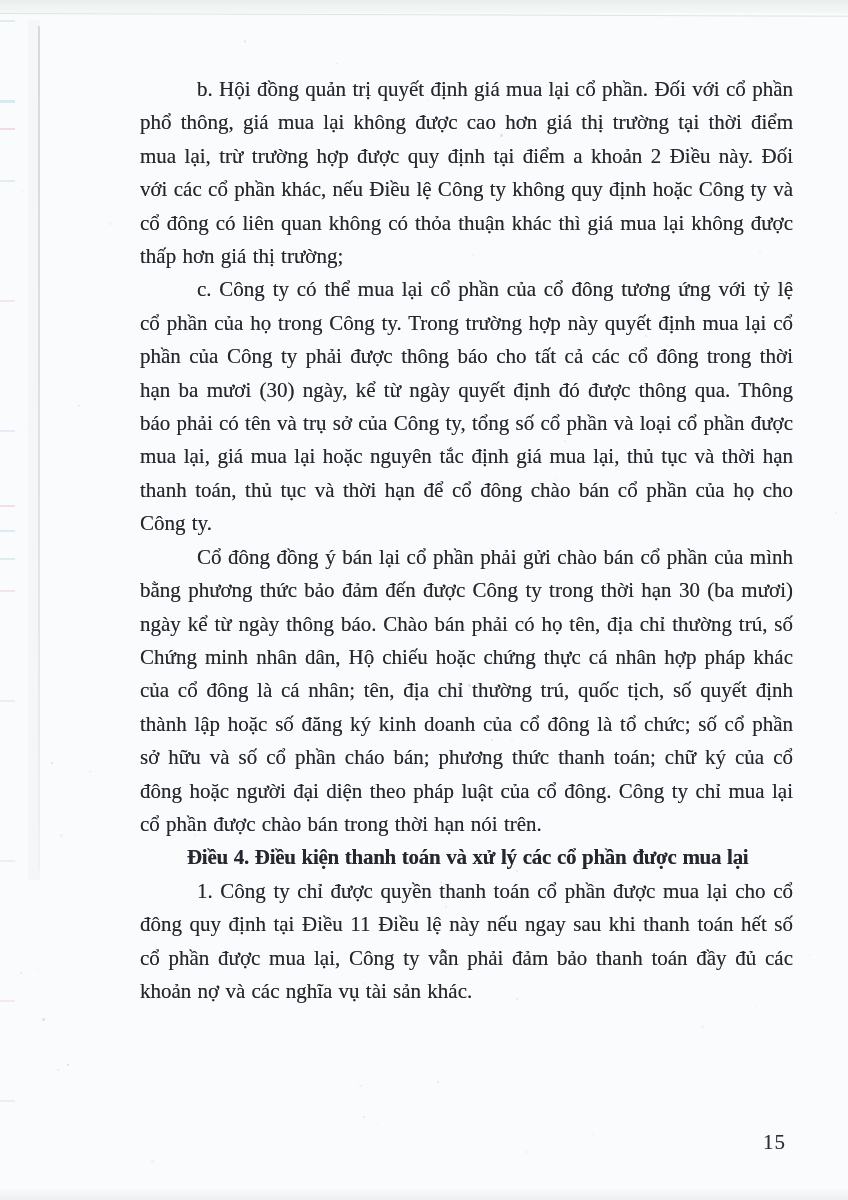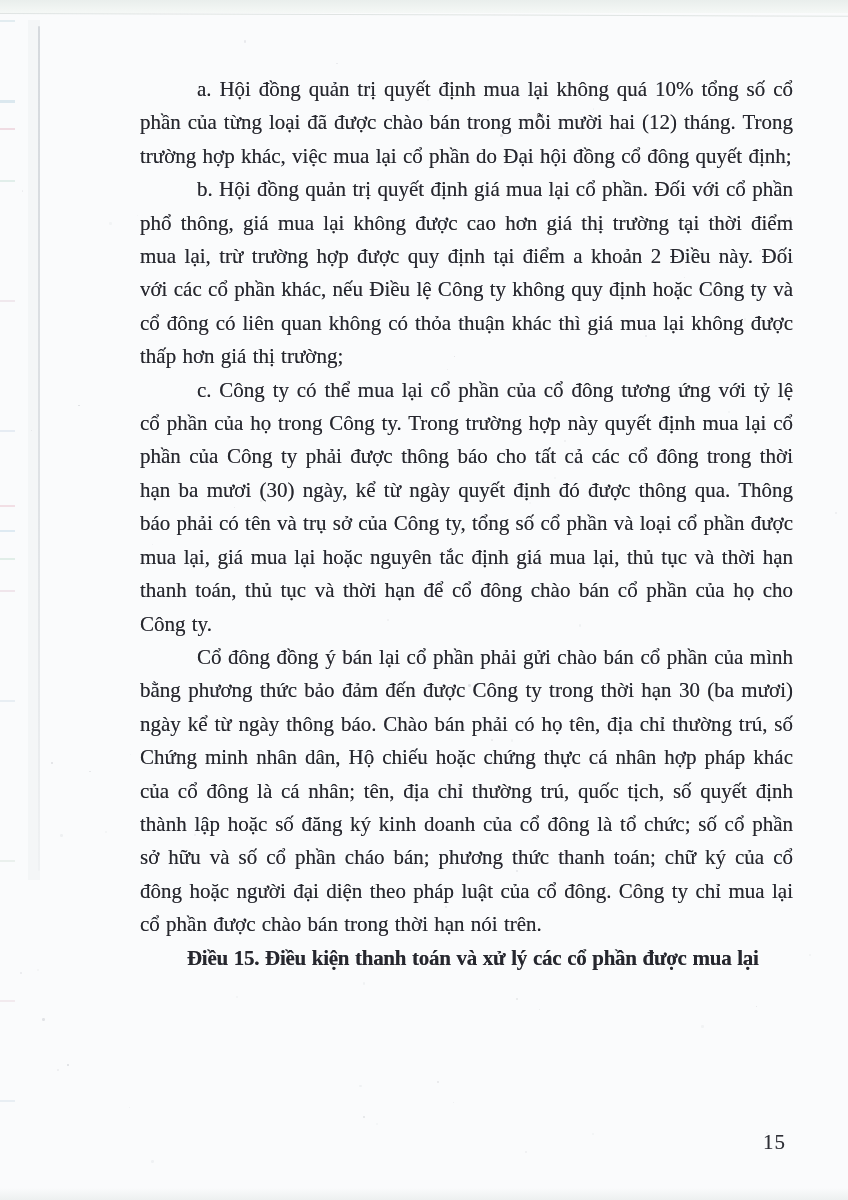--- a/index.html
+++ b/index.html
@@ -122,25 +122,25 @@
       <span style="top: 530px; height: 2px; background: rgba(150, 190, 215, 0.28);"></span>
       <span style="top: 558px; height: 2px; background: rgba(160, 205, 180, 0.28);"></span>
       <span style="top: 590px; height: 2px; background: rgba(210, 165, 185, 0.25);"></span>
       <span style="top: 700px; height: 2px; background: rgba(160, 190, 210, 0.2);"></span>
       <span style="top: 860px; height: 2px; background: rgba(170, 200, 180, 0.2);"></span>
       <span style="top: 1000px; height: 2px; background: rgba(210, 170, 185, 0.2);"></span>
       <span style="top: 1100px; height: 2px; background: rgba(160, 190, 210, 0.2);"></span>
     </div>
 
   <div class="text-block">
-    <p class="body">a. Hội đồng quản trị quyết định mua lại không quá 10% tổng số cổ phần của từng loại đã được chào bán trong mỗi mười hai (12) tháng. Trong trường hợp khác, việc mua lại cổ phần do Đại hội đồng cổ đông quyết định;</p>
     <p class="body">b. Hội đồng quản trị quyết định giá mua lại cổ phần. Đối với cổ phần phổ thông, giá mua lại không được cao hơn giá thị trường tại thời điểm mua lại, trừ trường hợp được quy định tại điểm a khoản 2 Điều này. Đối với các cổ phần khác, nếu Điều lệ Công ty không quy định hoặc Công ty và cổ đông có liên quan không có thỏa thuận khác thì giá mua lại không được thấp hơn giá thị trường;</p>
     <p class="body">c. Công ty có thể mua lại cổ phần của cổ đông tương ứng với tỷ lệ cổ phần của họ trong Công ty. Trong trường hợp này quyết định mua lại cổ phần của Công ty phải được thông báo cho tất cả các cổ đông trong thời hạn ba mươi (30) ngày, kể từ ngày quyết định đó được thông qua. Thông báo phải có tên và trụ sở của Công ty, tổng số cổ phần và loại cổ phần được mua lại, giá mua lại hoặc nguyên tắc định giá mua lại, thủ tục và thời hạn thanh toán, thủ tục và thời hạn để cổ đông chào bán cổ phần của họ cho Công ty.</p>
     <p class="body">Cổ đông đồng ý bán lại cổ phần phải gửi chào bán cổ phần của mình bằng phương thức bảo đảm đến được Công ty trong thời hạn 30 (ba mươi) ngày kể từ ngày thông báo. Chào bán phải có họ tên, địa chỉ thường trú, số Chứng minh nhân dân, Hộ chiếu hoặc chứng thực cá nhân hợp pháp khác của cổ đông là cá nhân; tên, địa chỉ thường trú, quốc tịch, số quyết định thành lập hoặc số đăng ký kinh doanh của cổ đông là tổ chức; số cổ phần sở hữu và số cổ phần cháo bán; phương thức thanh toán; chữ ký của cổ đông hoặc người đại diện theo pháp luật của cổ đông. Công ty chỉ mua lại cổ phần được chào bán trong thời hạn nói trên.</p>
-    <p class="heading">Điều 15. Điều kiện thanh toán và xử lý các cổ phần được mua lại</p>
+    <p class="heading">Điều 4. Điều kiện thanh toán và xử lý các cổ phần được mua lại</p>
+    <p class="body">1. Công ty chỉ được quyền thanh toán cổ phần được mua lại cho cổ đông quy định tại Điều 11 Điều lệ này nếu ngay sau khi thanh toán hết số cổ phần được mua lại, Công ty vẫn phải đảm bảo thanh toán đầy đủ các khoản nợ và các nghĩa vụ tài sản khác.</p>
   </div>
 
   <div class="page-number">15</div>
 
   <div id="speckles">
       <i style="left: 436.648px; top: 1081.33px; width: 2.04815px; height: 2.04815px; background: rgba(106, 111, 122, 0.15);"></i>
       <i style="left: 579.124px; top: 624.495px; width: 2.35555px; height: 2.35555px; background: rgba(106, 111, 122, 0.07);"></i>
       <i style="left: 190.105px; top: 353.342px; width: 1.08831px; height: 1.08831px; background: rgba(106, 111, 122, 0.19);"></i>
       <i style="left: 563.961px; top: 439.789px; width: 2.27873px; height: 2.27873px; background: rgba(106, 111, 122, 0.09);"></i>
       <i style="left: 755.545px; top: 1005.8px; width: 1.18823px; height: 1.18823px; background: rgba(106, 111, 122, 0.17);"></i>

